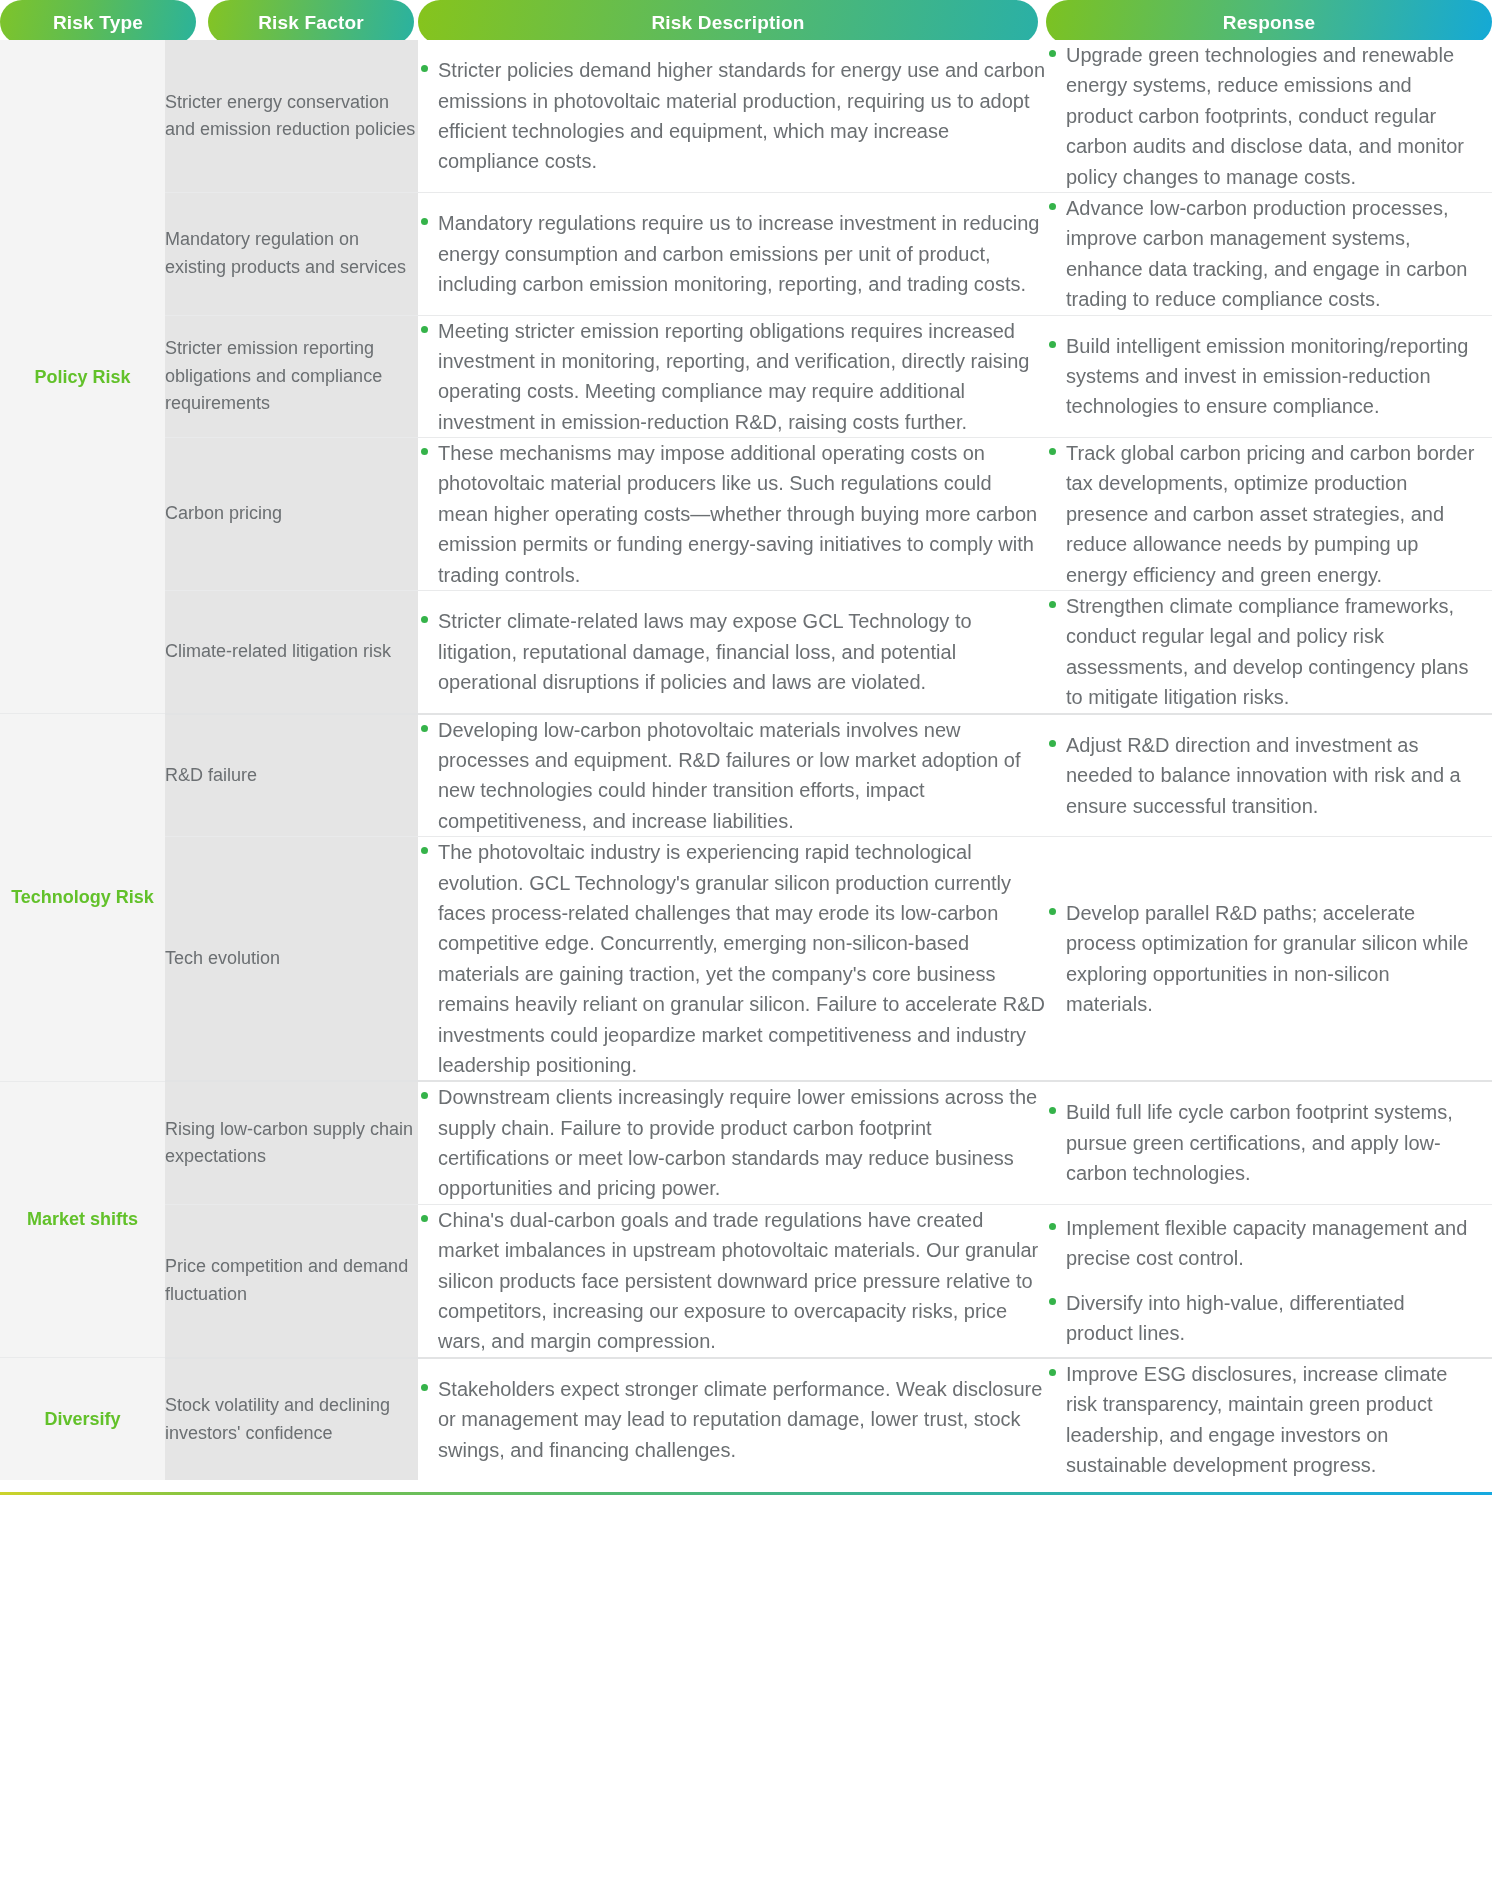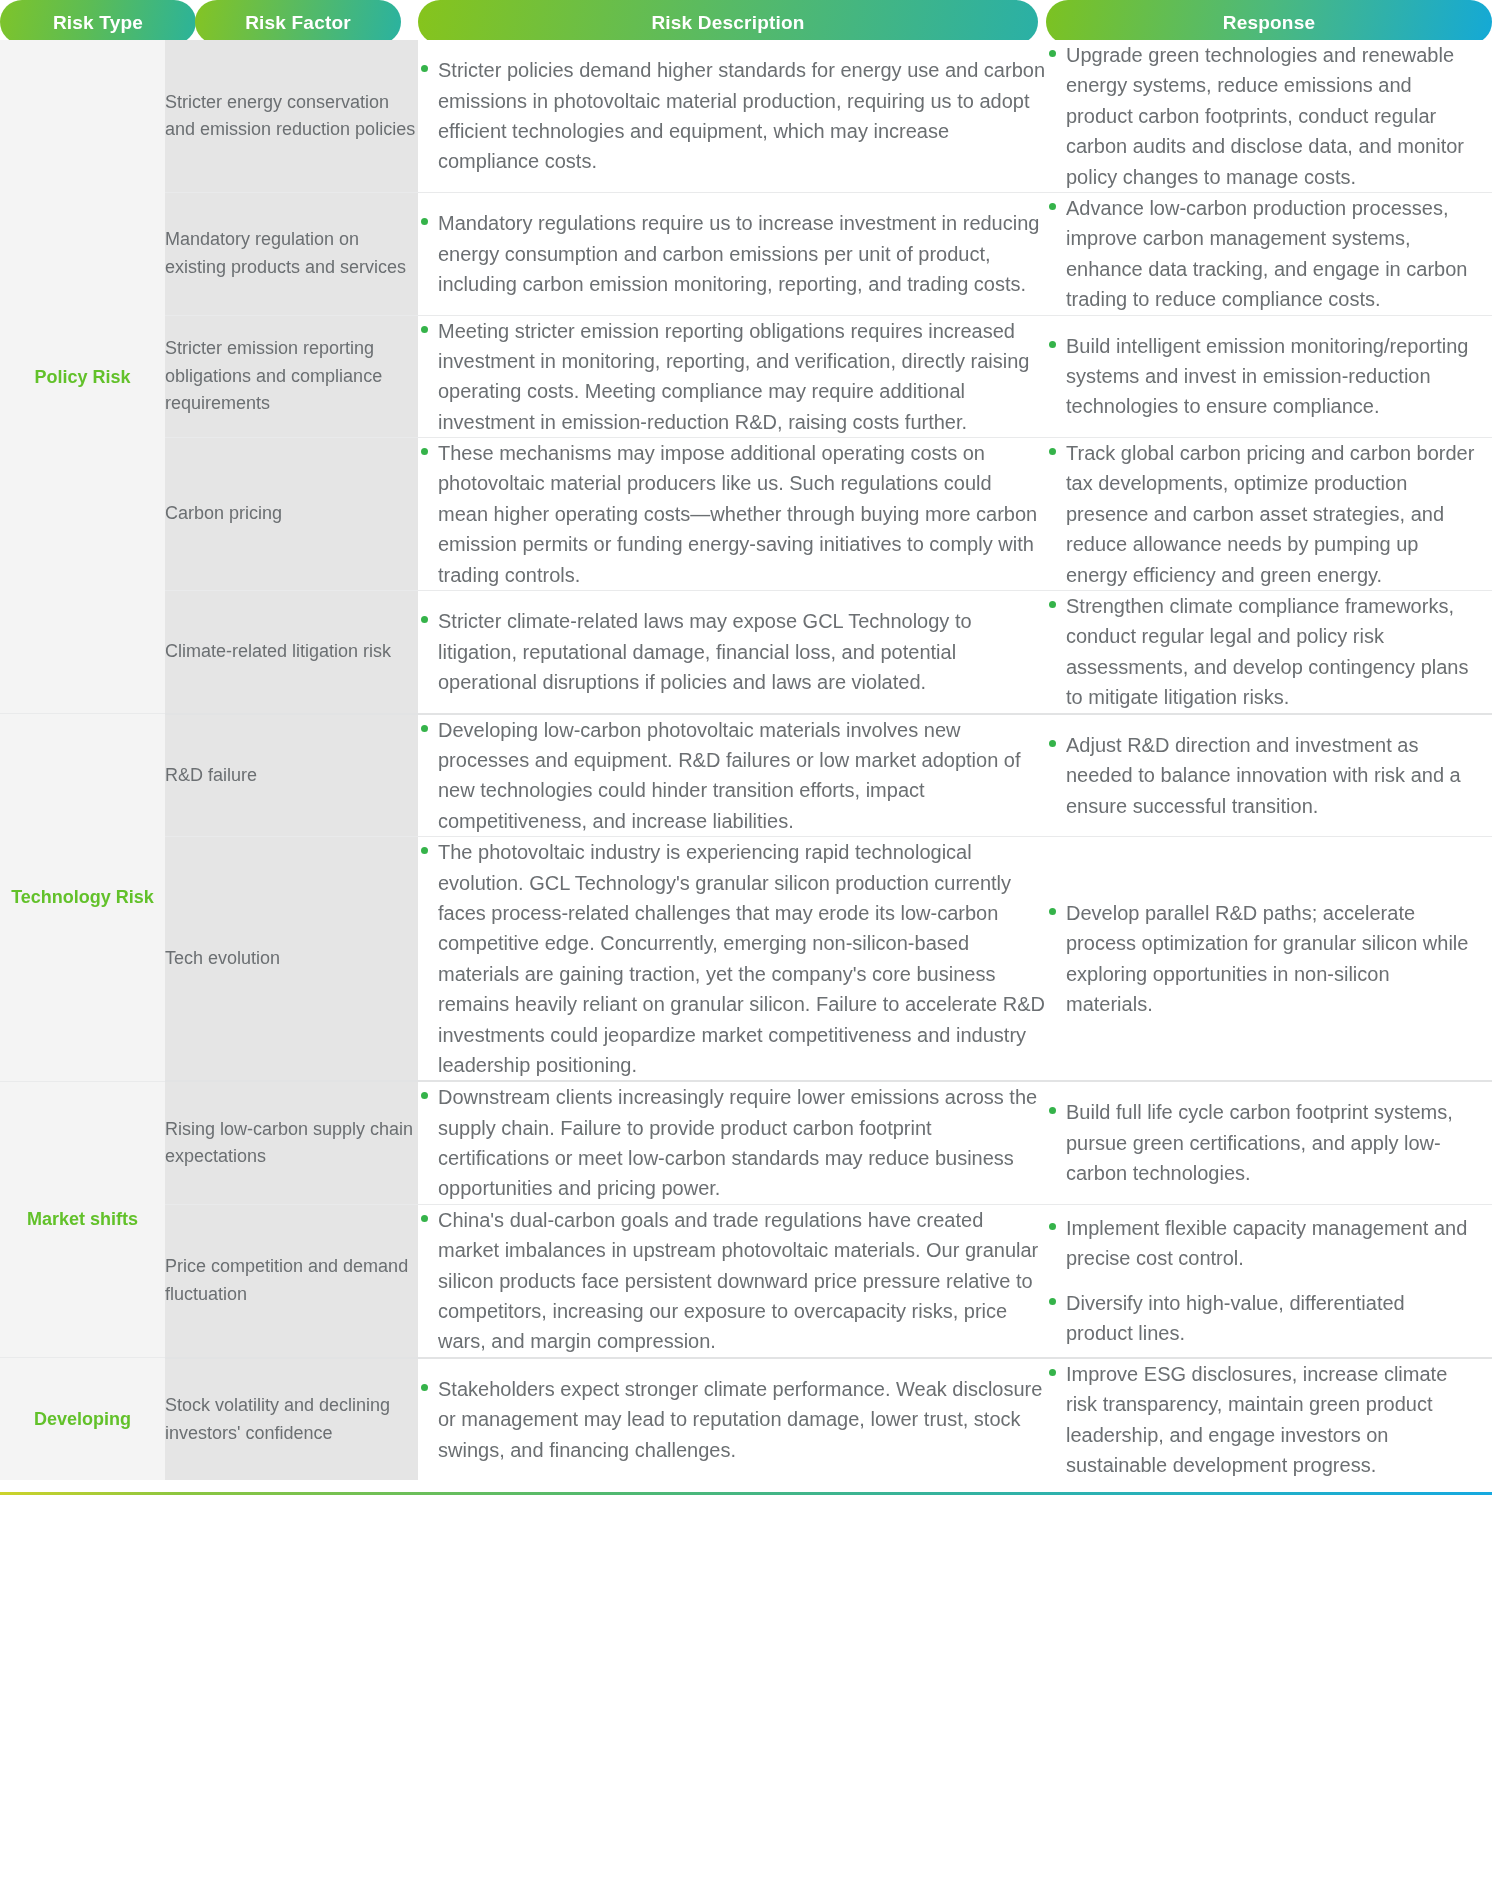--- a/index.html
+++ b/index.html
@@ -28,21 +28,21 @@
     color: #ffffff;
     font-weight: bold;
     font-size: 19px;
     display: flex;
     align-items: center;
     justify-content: center;
     letter-spacing: 0.2px;
     line-height: 1;
   }
   .pill-risk-type     { left: 0px;    width: 196px; background: linear-gradient(100deg,#7ec42a 0%,#5cbc55 45%,#2bb39a 100%); }
-  .pill-risk-factor   { left: 195px;  width: 206px; background: linear-gradient(100deg,#84c423 0%,#5cbb5c 45%,#2ab2a0 100%); }
+  .pill-risk-factor   { left: 208px;  width: 206px; background: linear-gradient(100deg,#84c423 0%,#5cbb5c 45%,#2ab2a0 100%); }
   .pill-risk-desc     { left: 418px;  width: 620px; background: linear-gradient(100deg,#86c41c 0%,#57ba66 50%,#2ab0a6 100%); }
   .pill-response      { left = 0; }
   .pill-response      { left: 1046px; width: 446px; background: linear-gradient(100deg,#7cc221 0%,#4cb97d 50%,#14a9d6 100%); }
 
   
   .table {
     width: 1492px;
     border-collapse: collapse;
     table-layout: fixed;
   }
@@ -262,21 +262,21 @@
           </ul>
         </td>
         <td class="cell-body resp">
           <ul class="bullets">
             <li>Implement flexible capacity management and precise cost control.</li>
             <li>Diversify into high-value, differentiated product lines.</li>
           </ul>
         </td>
       </tr>
       <tr class="last-row">
-        <td class="cell-type" rowspan="1"><span>Developing</span></td>
+        <td class="cell-type" rowspan="1"><span>Diversify</span></td>
         <td class="cell-factor"><span>Stock volatility and declining investors' confidence</span></td>
         <td class="cell-body">
           <ul class="bullets">
             <li>Stakeholders expect stronger climate performance. Weak disclosure or management may lead to reputation damage, lower trust, stock swings, and financing challenges.</li>
           </ul>
         </td>
         <td class="cell-body resp">
           <ul class="bullets">
             <li>Improve ESG disclosures, increase climate risk transparency, maintain green product leadership, and engage investors on sustainable development progress.</li>
           </ul>

